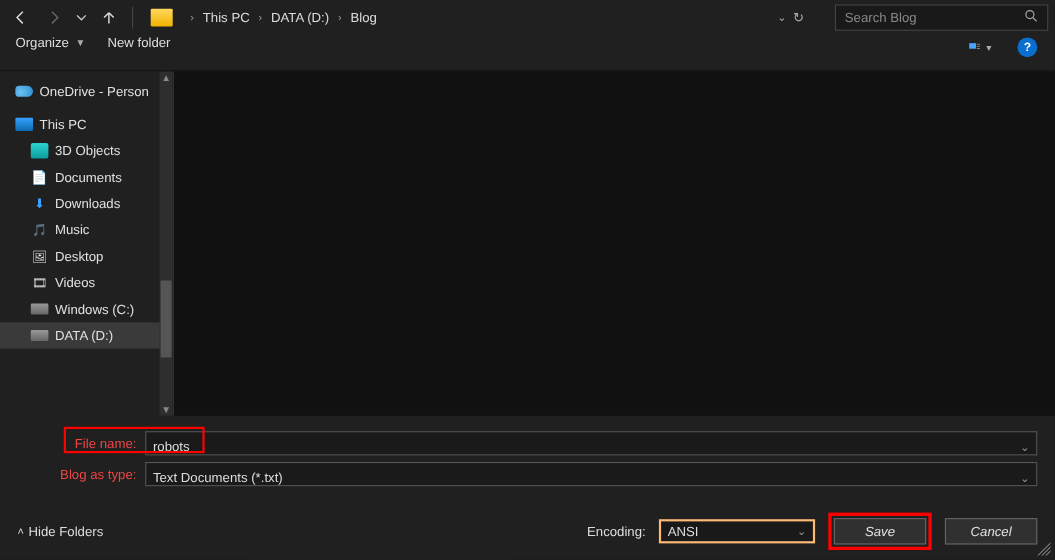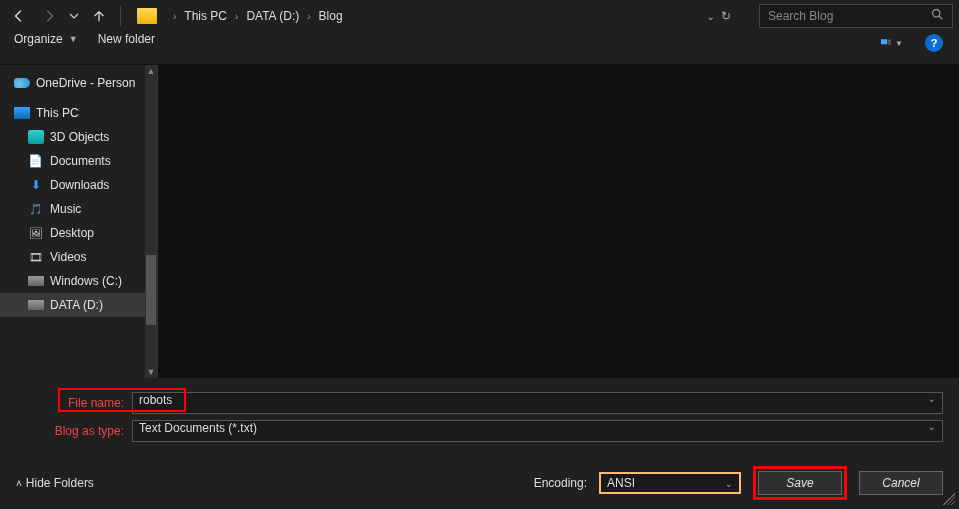--- a/index.html
+++ b/index.html
@@ -137,21 +137,21 @@
   }
   .flabel {
     width: 116px;
     text-align: right;
     padding-right: 8px;
     color: #ef4444;
   }
   .finput-wrap {
     flex: 1;
     position: relative;
-    display: flex; align-items: flex-start;
+    display: flex; align-items: flex-end;
     height: 22px;
     background: #1a1a1a;
     border: 1px solid #555;
     padding: 0 6px;
     color: #ddd;
   }
   .finput-wrap .val { flex:1; }
   .finput-wrap .dd { color:#999; font-size:10px;}
   
   .redbox { position:absolute; border:2px solid #ff0000; pointer-events:none; }

